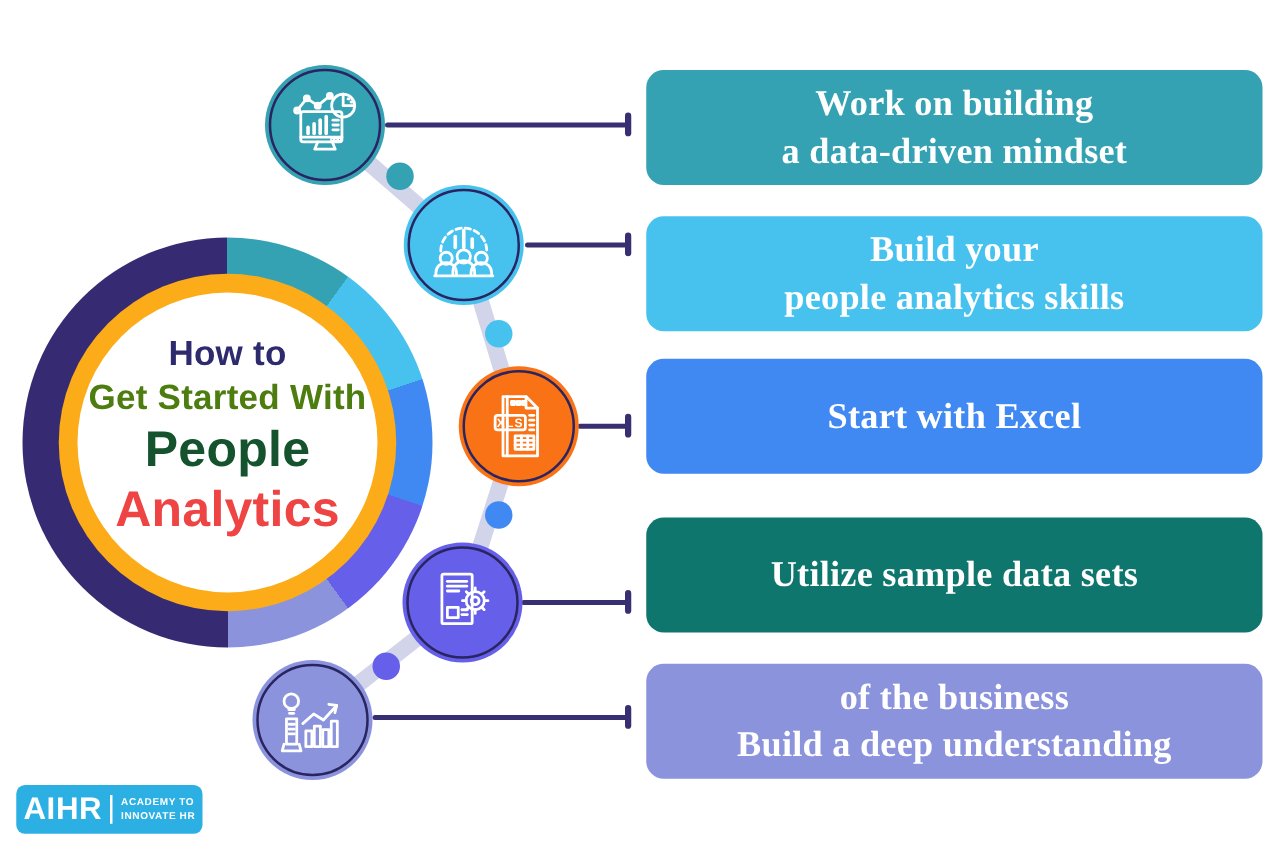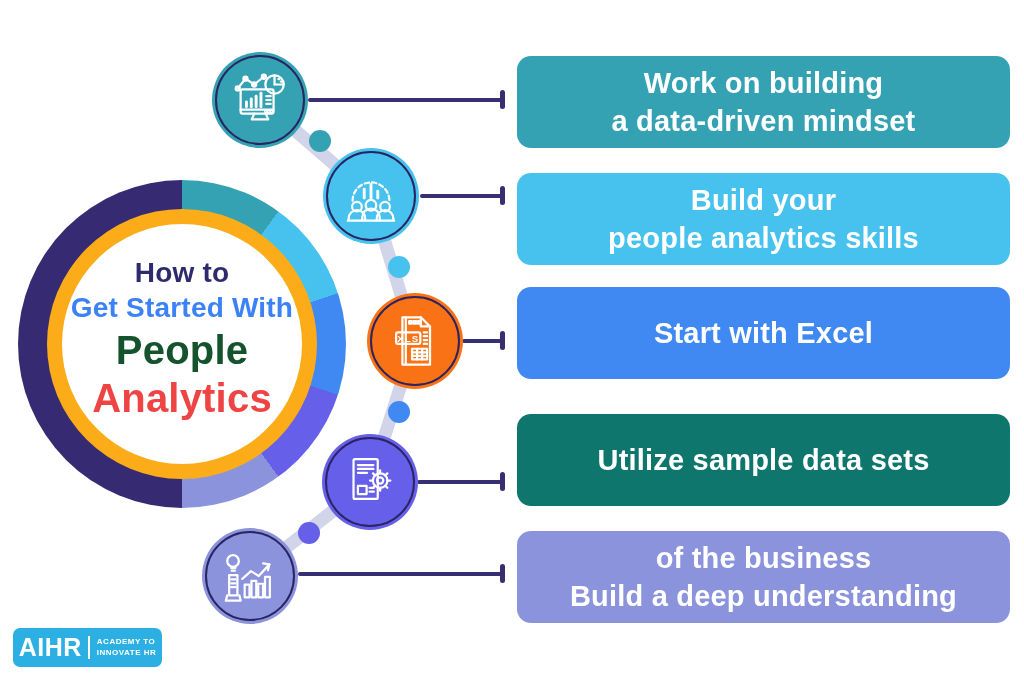--- a/index.html
+++ b/index.html
@@ -12,21 +12,21 @@
     font-family: "Liberation Sans", sans-serif;
   }
   
   .band-svg { position: absolute; left: 0; top: 0; z-index: 1; }
   .band-dot {
     position: absolute; width: 22px; height: 22px; border-radius: 50%;
     z-index: 2;
   }
   
   .donut {
-    position: absolute; left: 18px; top: 180px;
+    position: absolute; left: 18px; top: 190px;
     width: 328px; height: 328px; border-radius: 50%;
     z-index: 3;
   }
   .donut-yellow {
     position: absolute; inset: 29px; border-radius: 50%;
   }
   .donut-white {
     position: absolute; inset: 44px; border-radius: 50%;
     background: #ffffff;
     display: flex; flex-direction: column; align-items: center; justify-content: center;
@@ -52,21 +52,21 @@
   .icon-svg { width: 62px; height: 62px; position: relative; }
   
   .conn-line { position: absolute; height: 4px; border-radius: 2px; z-index: 2; }
   .conn-cap  { position: absolute; width: 5px; height: 19px; border-radius: 2.5px; z-index: 2; }
   
   .bar {
     position: absolute; left: 517px; width: 493px; height: 92px;
     border-radius: 14px; z-index: 3;
     display: flex; flex-direction: column; align-items: center; justify-content: center;
     color: #ffffff; font-weight: bold; font-size: 29px; line-height: 1.32;
-    text-align: center; letter-spacing: 0.2px;
+    text-align: center; letter-spacing: 0.2px; font-family: Liberation Serif, serif;
   }
   
   .logo {
     position: absolute; left: 13px; top: 628px; width: 149px; height: 39px;
     border-radius: 7px; z-index: 3;
     display: flex; align-items: center; justify-content: center;
     color: #ffffff;
   }
   .logo-brand { font-size: 25px; font-weight: bold; letter-spacing: 0.5px; }
   .logo-divider { width: 2px; height: 23px; background: #ffffff; margin: 0 7px 0 6px; }
@@ -86,21 +86,21 @@
 
   <div class="band-dot" style="left: 309px; top: 130px; background-color: rgb(53, 162, 180);"></div>
   <div class="band-dot" style="left: 388px; top: 256px; background-color: rgb(71, 194, 238);"></div>
   <div class="band-dot" style="left: 388px; top: 401px; background-color: rgb(64, 137, 242);"></div>
   <div class="band-dot" style="left: 298px; top: 522px; background-color: rgb(101, 95, 233);"></div>
 
   <div class="donut" style="background: conic-gradient(rgb(53, 162, 180) 0deg, rgb(53, 162, 180) 36deg, rgb(71, 194, 238) 0deg, rgb(71, 194, 238) 72deg, rgb(64, 137, 242) 0deg, rgb(64, 137, 242) 108deg, rgb(101, 95, 233) 0deg, rgb(101, 95, 233) 144deg, rgb(139, 147, 221) 0deg, rgb(139, 147, 221) 180deg, rgb(54, 43, 114) 0deg, rgb(54, 43, 114) 360deg);">
     <div class="donut-yellow" style="background-color: rgb(251, 172, 24);"></div>
     <div class="donut-white">
       <div class="center-small" style="color: rgb(46, 42, 110);">How to</div>
-      <div class="center-small" style="color: #3b82f6;">Get Started With</div>
+      <div class="center-small" style="color: #4d7c0f;">Get Started With</div>
       <div class="center-big" style="color: #14532d;">People</div>
       <div class="center-big" style="color: #ef4444;">Analytics</div>
     </div>
   </div>
 
   <div class="icon-circle" style="left: 212px; top: 52px; background-color: rgb(53, 162, 180);">
     <div class="circle-ring" style="border-color: rgb(42, 36, 96);"></div>
     <svg class="icon-svg" viewBox="0 0 64 64">
       <g stroke="#ffffff" stroke-width="2.3" fill="none" stroke-linecap="round" stroke-linejoin="round">
         <polyline points="9,20 17,10 26,16 36,8"></polyline>

